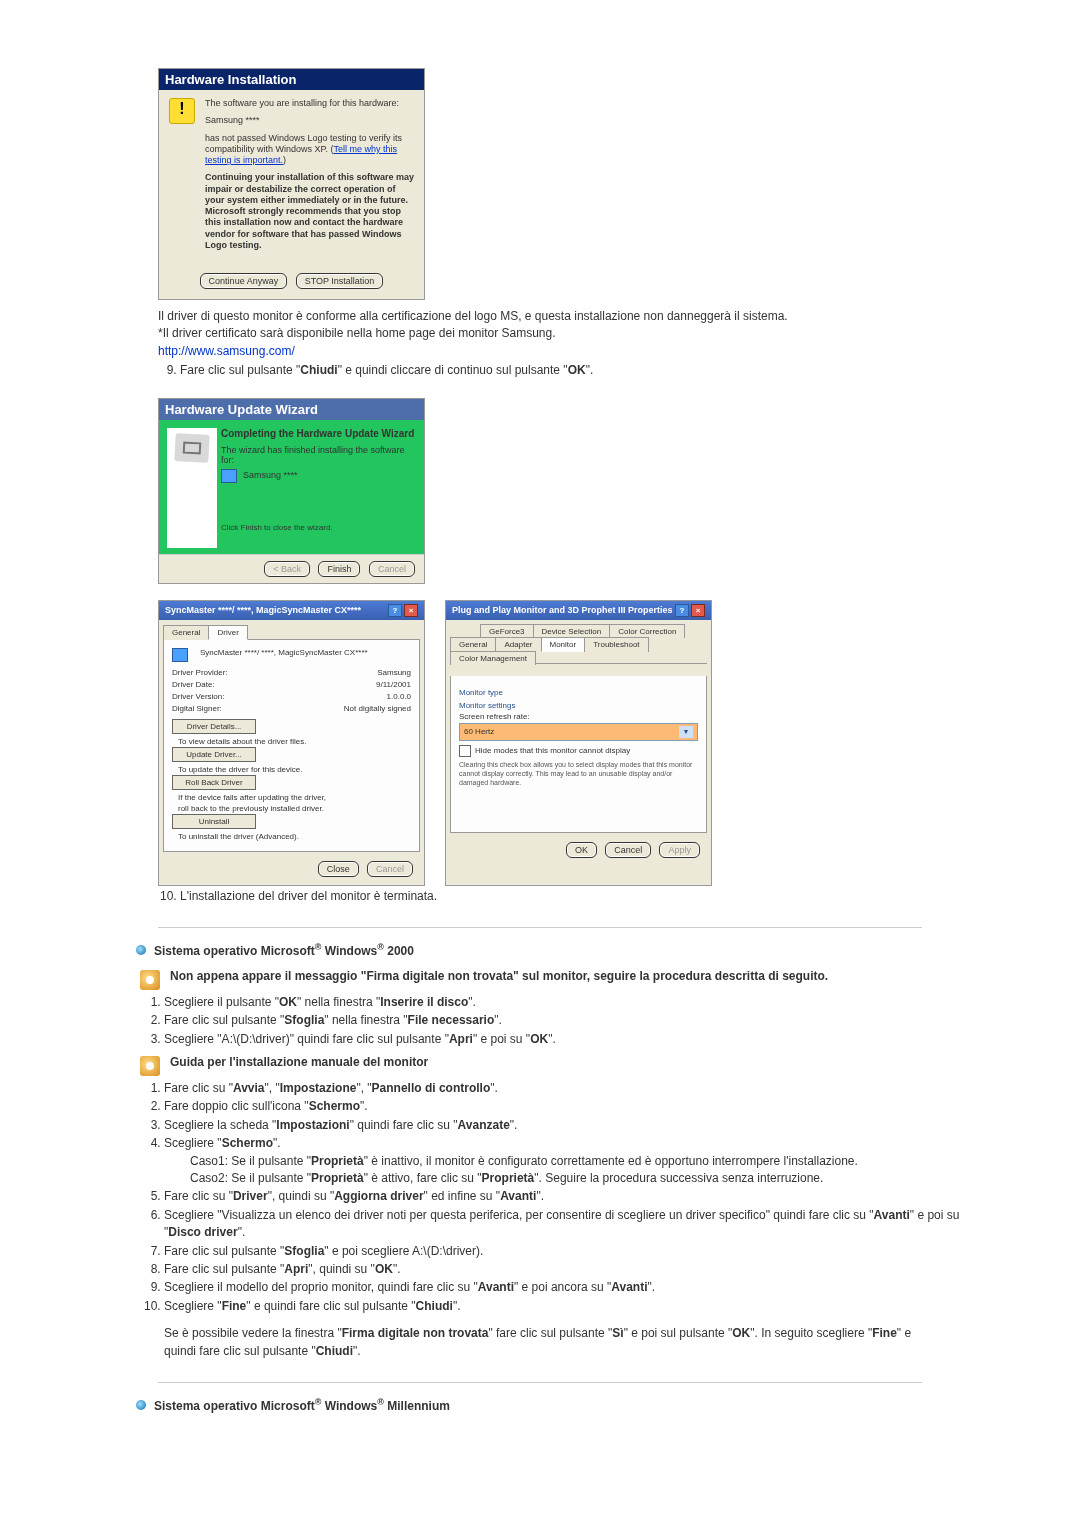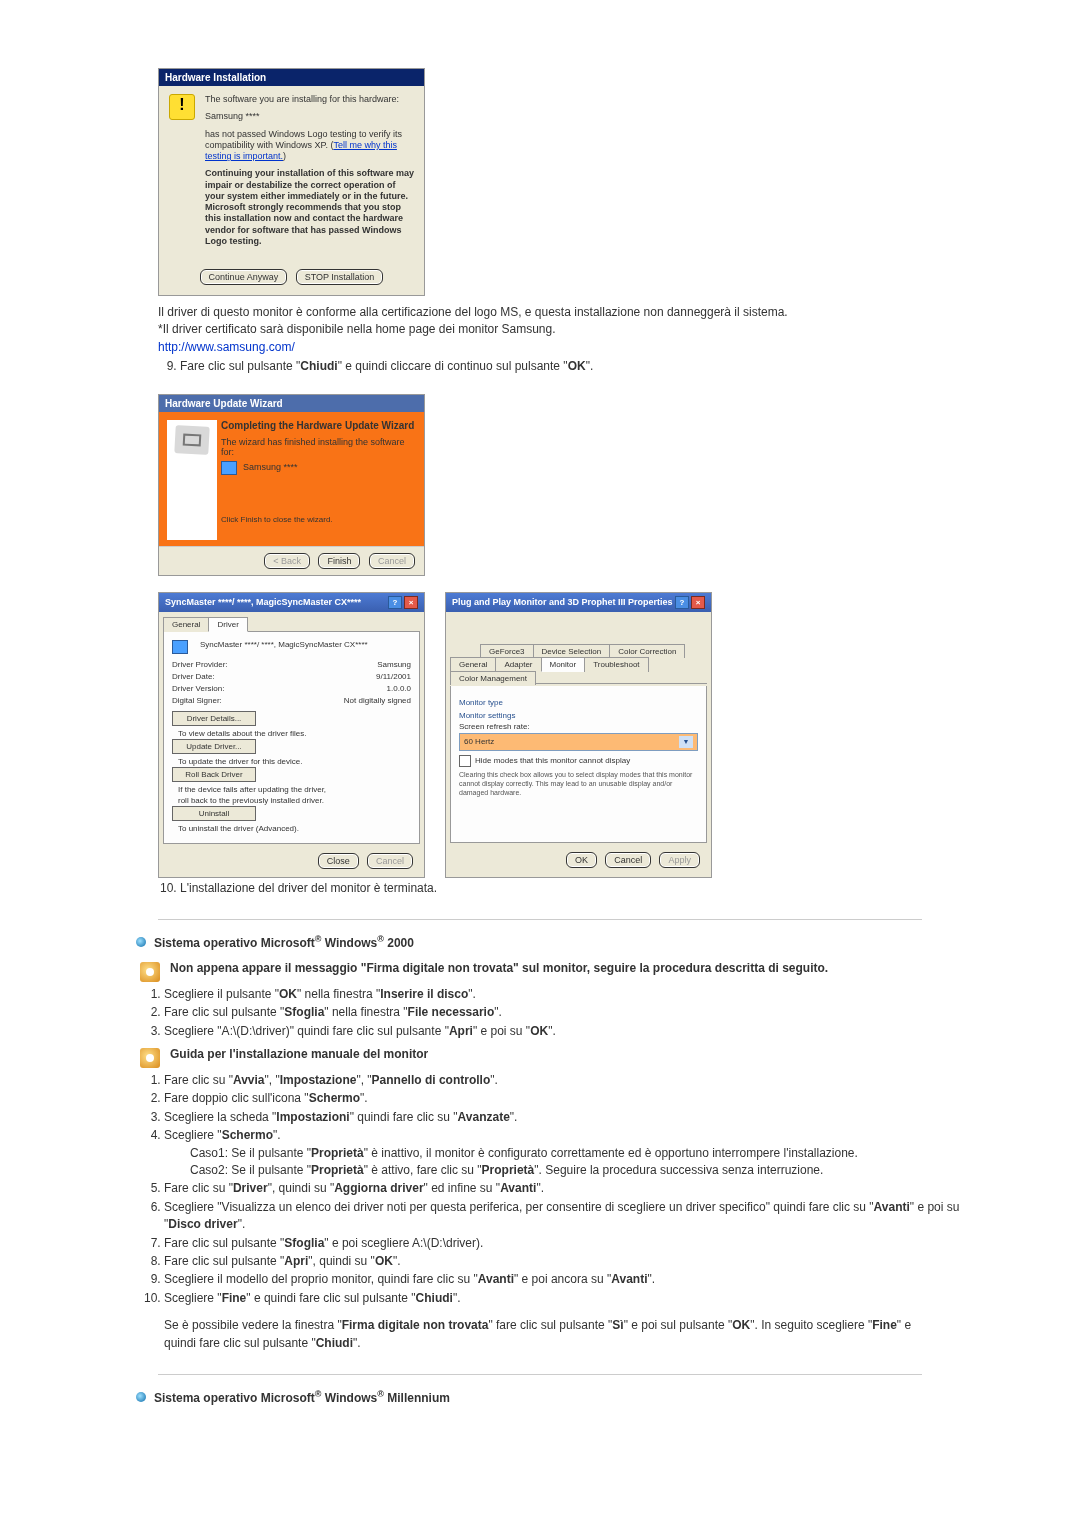--- a/index.html
+++ b/index.html
@@ -19,21 +19,21 @@
     width: 265px;
     background: #ece9d8;
     font-family: Tahoma, Arial, sans-serif;
     font-size: 9px;
   }
   .dialog-title {
     background: #0a246a;
     color: #fff;
     padding: 3px 6px;
     font-weight: bold;
-    font-size: 10px;
+    font-size: 13px;
   }
   .dialog-body {
     padding: 8px 10px 10px 10px;
     display: flex;
     gap: 10px;
   }
   .warn-icon {
     width: 24px; height: 24px;
     background: #ffdf33;
     border-radius: 3px;
@@ -64,21 +64,21 @@
   }
   .body-text { margin: 6px 0 0 40px; line-height: 1.45; }
   .body-text a { color: #0033cc; text-decoration: none; }
   ol.steps { margin: 2px 0 0 40px; padding-left: 22px; line-height: 1.45; }
   ol.steps li { margin: 1px 0; }
 
   .wizard-frame {
     border: 1px solid #999;
     margin: 18px 0 8px 40px;
     width: 265px;
-    background: #f97316;
+    background: #22c55e;
     font-family: Tahoma, Arial, sans-serif;
     font-size: 9px;
   }
   .wizard-frame .dialog-title { background: #4d6dab; }
   .wizard-left {
     width: 50px;
     background: #fff;
     border-right: none;
     display: flex;
     justify-content: center;
@@ -139,21 +139,21 @@
   }
   .title-icons .q { background: #4a8ee4; border-color: #2a5a9a; }
   .tabs { display: flex; border-bottom: 1px solid #999; margin: 4px 4px 0 4px; }
   .tab {
     border: 1px solid #999; border-bottom: none;
     background: #ece9d8; padding: 2px 8px;
     font-size: 8px; margin-right: -1px;
     position: relative; top: 1px;
   }
   .tab.active { background: #fdfdfd; top: 1px; border-bottom: 1px solid #fdfdfd; }
-  .tabs-wrap { padding: 3px 4px 2px 4px; margin-top: 28px; }
+  .tabs-wrap { padding: 3px 4px 12px 4px; }
   .tabs-row { display: flex; flex-wrap: wrap; }
   .tabs-row .tab { margin-bottom: -1px; }
   .props-body { background: #fdfdfd; margin: 0 4px 4px 4px; border: 1px solid #999; border-top: none; padding: 8px; min-height: 140px; }
   .driver-row { display: flex; margin: 3px 0; justify-content: space-between; }
   .driver-row .lbl { width: 72px; }
   .drv-btn-row { margin-top: 6px; }
   .drv-btn {
     display: inline-block; border: 1px solid #666;
     padding: 2px 6px; background: #ece9d8;
     width: 70px; text-align: center; margin-bottom: 3px;

